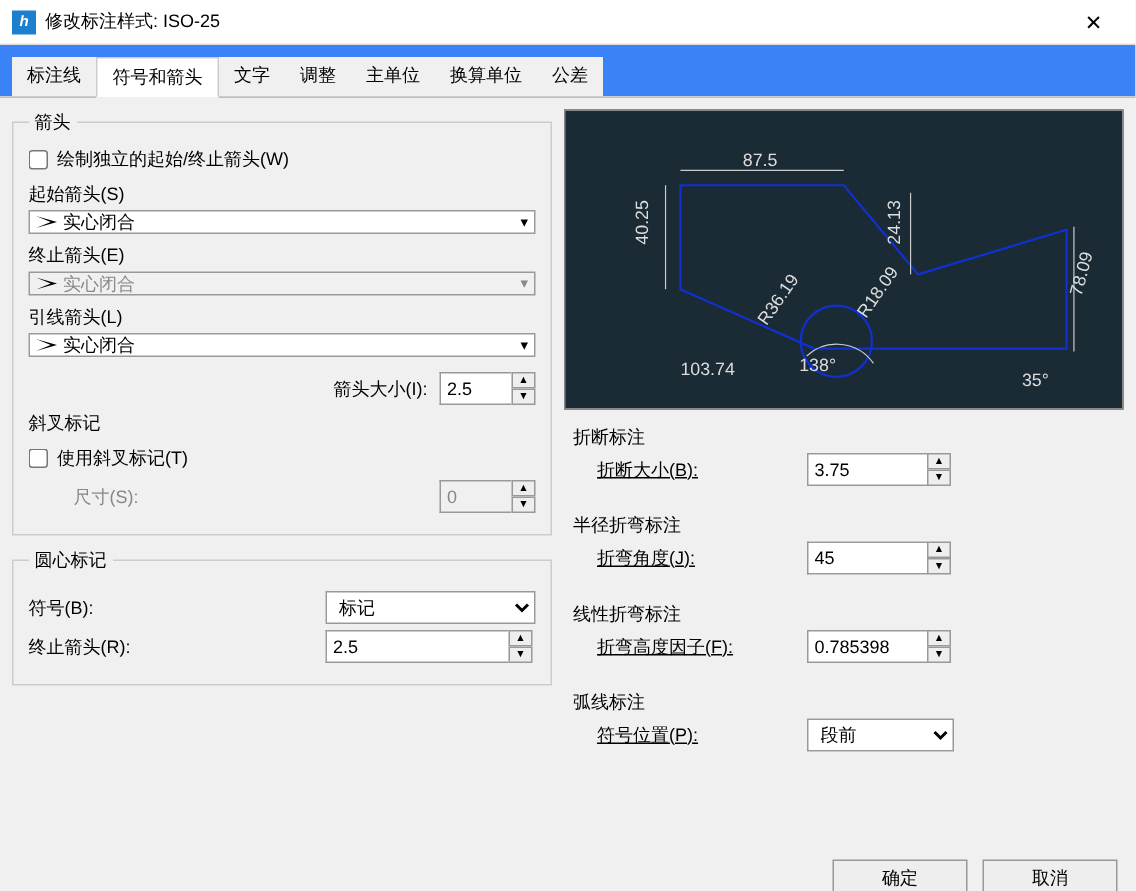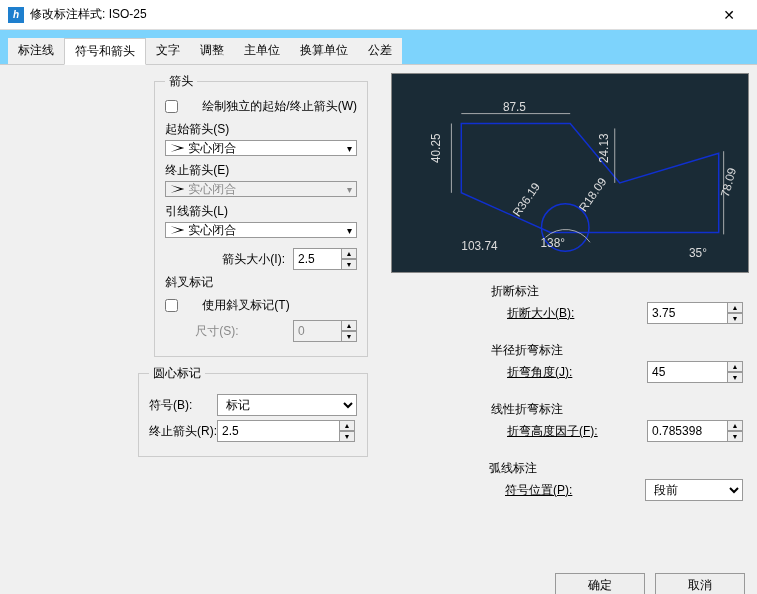--- a/index.html
+++ b/index.html
@@ -1,39 +1,39 @@
 <!DOCTYPE html>
 <html><head>
 <meta charset="utf-8">
 <style>
 * { box-sizing: border-box; margin: 0; padding: 0; font-family: "Microsoft YaHei", "SimSun", sans-serif; font-size: 12px; }
 body { background: #f0f0f0; width: 757px; height: 594px; overflow: hidden; }
 .titlebar { height: 30px; background: #fff; display: flex; align-items: center; padding: 0 8px; border-bottom: 1px solid #ddd; }
 .titlebar .icon { width: 16px; height: 16px; background: #1e7fce; color: #fff; display: inline-flex; align-items: center; justify-content: center; font-style: italic; font-weight: bold; font-size: 10px; margin-right: 6px; }
 .titlebar .title { flex: 1; }
 .titlebar .close { width: 40px; height: 30px; display: flex; align-items: center; justify-content: center; cursor: pointer; font-size: 14px; }
-.tabs { display: flex; padding: 8px 8px 0 8px; border-bottom: 1px solid #ccc; background: #7dd3fc; }
+.tabs { display: flex; padding: 8px 8px 0 8px; border-bottom: 1px solid #ccc; background: #3b82f6; }
 .tab { padding: 4px 10px; cursor: pointer; background: #f0f0f0; }
 .tab.active { background: #fff; border: 1px solid #ccc; border-bottom: 1px solid #fff; margin-bottom: -1px; }
 .body { padding: 8px; display: flex; gap: 8px; height: 500px; }
-.col { display: flex; flex-direction: column; gap: 8px; align-items: flex-end; }
+.col { display: flex; flex-direction: column; gap: 8px; }
 .left { width: 360px; }
 .right { flex: 1; }
 fieldset { border: 1px solid #ccc; padding: 8px 10px 10px 10px; }
 legend { padding: 0 4px; }
 .row { display: flex; align-items: center; margin: 4px 0; }
 .lbl { flex: 1; }
 select, input[type=text] { height: 22px; border: 1px solid #999; background: #fff; padding: 0 4px; }
 select.disabled, input.disabled { background: #f0f0f0; color: #888; }
 .arrow-sel { display: flex; align-items: center; width: 100%; height: 16px; border: 1px solid #999; background: #fff; padding: 0 4px; justify-content: space-between; }
 .arrow-sel.disabled { background: #f0f0f0; color: #888; }
 .arrow-glyph { width: 14px; height: 8px; background: #000; clip-path: polygon(0 0, 70% 50%, 0 100%, 100% 50%); margin-right: 4px; }
 .arrow-sel .txt { flex: 1; }
 .chev { font-size: 10px; }
-.chk { display: flex; align-items: center; gap: 24px; }
+.chk { display: flex; align-items: center; gap: 6px; }
 .chk input { width: 13px; height: 13px; }
 .sublabel { margin: 6px 0 2px 0; }
 .spinner { display: flex; }
 .spinner input { width: 48px; border-right: none; }
 .spinner .btns { display: flex; flex-direction: column; }
 .spinner .btns div { width: 16px; height: 11px; border: 1px solid #999; background: #eee; font-size: 7px; display: flex; align-items: center; justify-content: center; cursor: pointer; }
 .spinner.wide input { width: 80px; }
 .indent label { color: #888; padding-left: 30px; }
 .preview { background: #1a2b36; border: 1px solid #888; height: 200px; position: relative; }
 .preview svg { width: 100%; height: 100%; }

